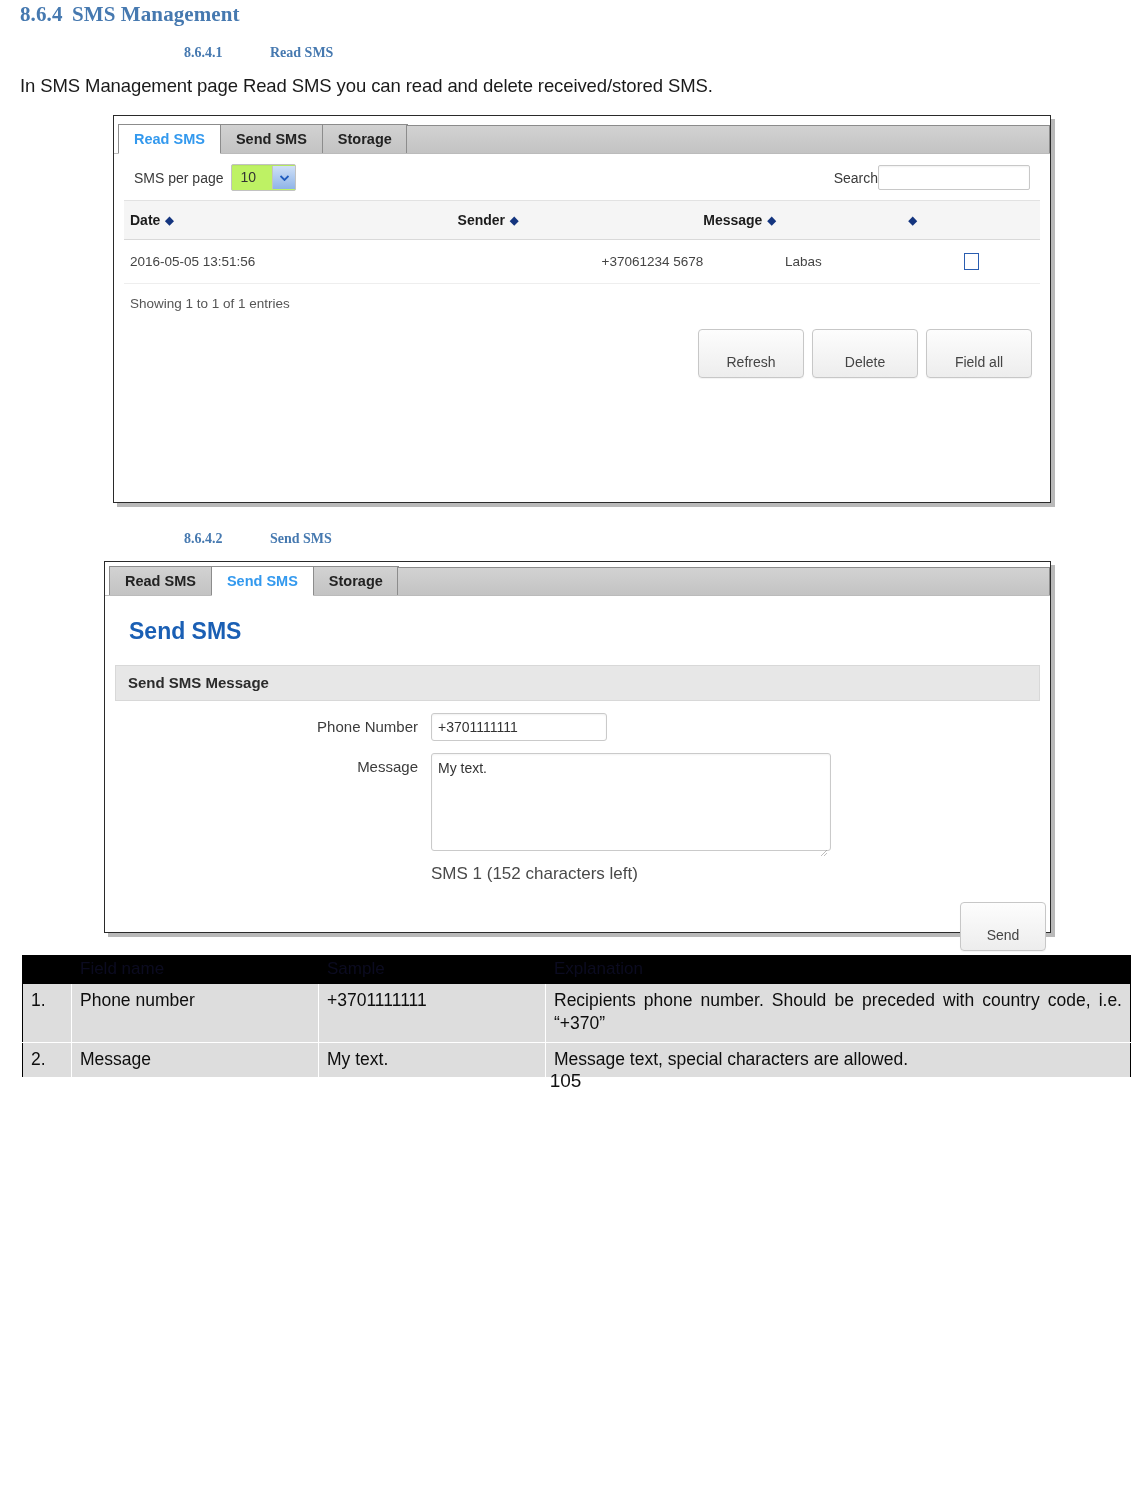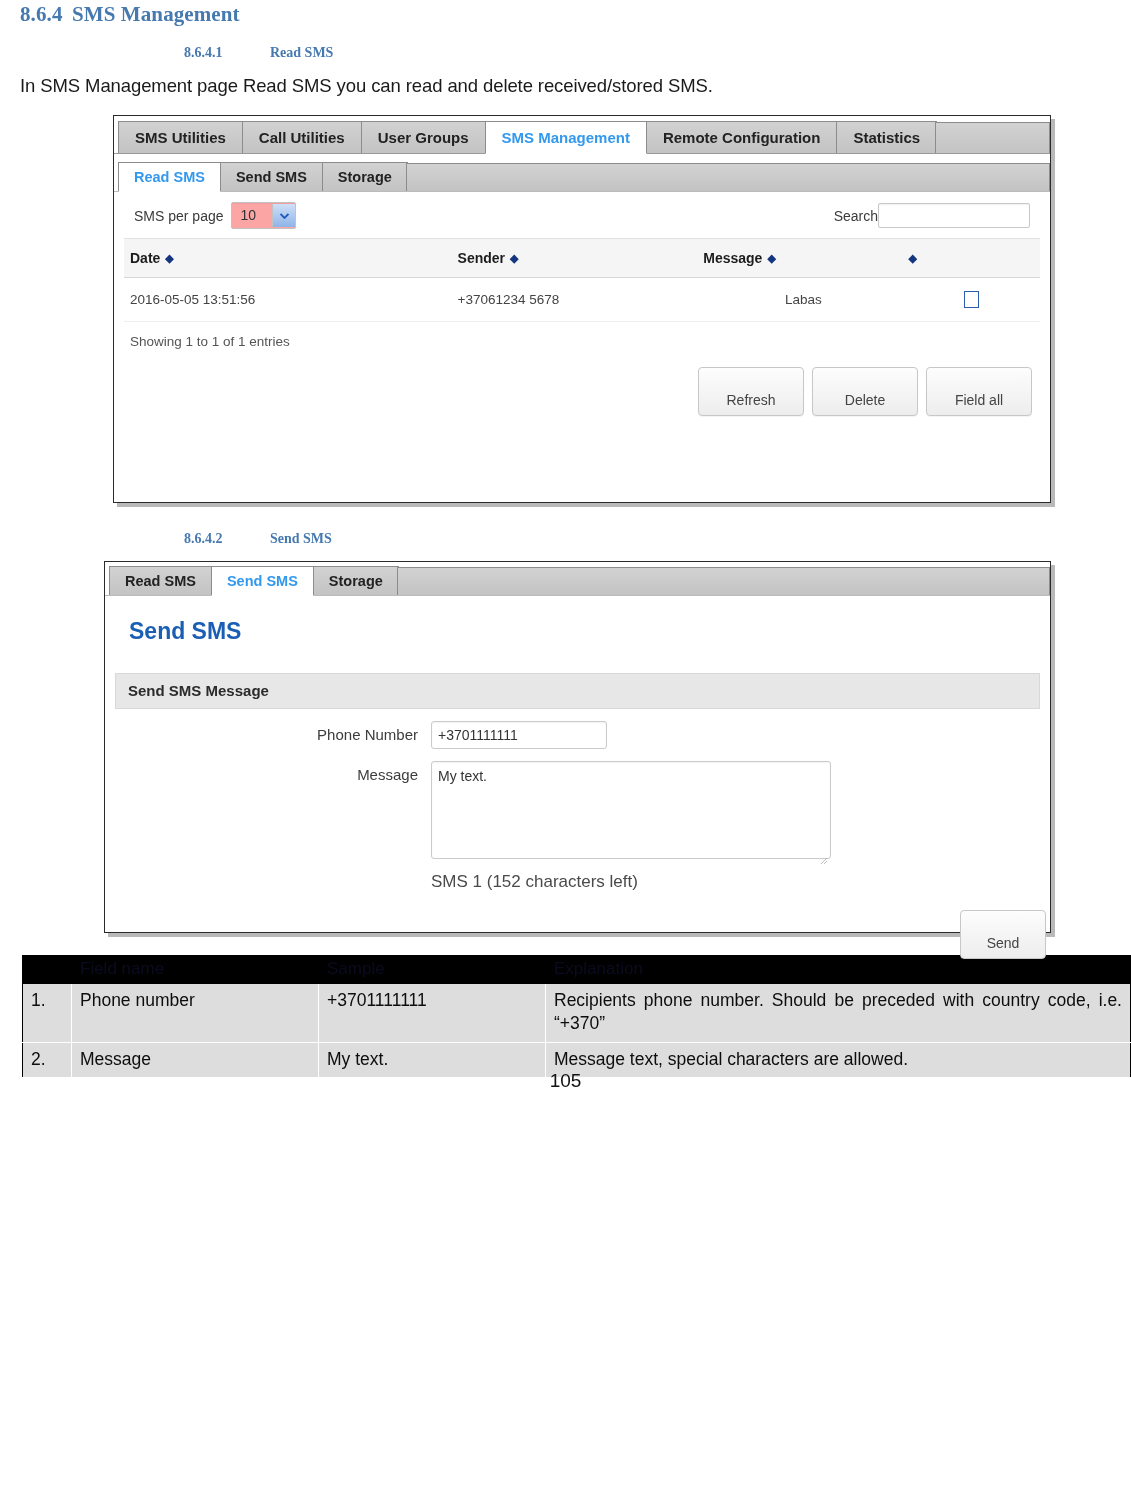--- a/index.html
+++ b/index.html
@@ -151,21 +151,21 @@
     align-items: center;
     gap: 7px;
     font-size: 14px;
     color: #3a3a3a;
   }
   .select-box {
     display: inline-flex;
     align-items: center;
     border: 1px solid #c2c2c2;
     border-radius: 2px;
-    background: #fca5a5;
+    background: #bef264;
     height: 25px;
     box-shadow: inset 0 1px 1px rgba(0,0,0,.05);
     justify-content: flex-end;
   }
   .select-val {
     font-size: 14px;
     color: #333333;
     padding: 0 16px 0 9px;
     line-height: 23px;
   }
@@ -217,21 +217,21 @@
     vertical-align: 1px;
   }
   table.dt td {
     font-size: 13.5px;
     color: #444444;
     padding: 13px 0 13px 0;
     border-bottom: 1px solid #eeeeee;
     background: #ffffff;
   }
   .col-date { width: 36%; padding-left: 6px !important; }
-  .col-sender { width: 27%; text-align: left; }
+  .col-sender { width: 27%; text-align: right; }
   .col-msg { width: 22%; text-align: center; }
   .col-chk { width: 15%; text-align: center; }
   .chk {
     display: inline-block;
     width: 13px;
     height: 15px;
     border: 1px solid #2a5db0;
     background: #ffffff;
     vertical-align: middle;
   }
@@ -384,29 +384,20 @@
   </div>
 
   <div class="h4">
     <span class="num">8.6.4.1</span><span>Read SMS</span>
   </div>
 
   <p class="body-text">In SMS Management page Read SMS you can read and delete received/stored SMS.</p>
 
   <div class="shot shot-1">
 
-    <div class="tabbar">
-      <div class="tab">SMS Utilities</div>
-      <div class="tab">Call Utilities</div>
-      <div class="tab">User Groups</div>
-      <div class="tab active">SMS Management</div>
-      <div class="tab">Remote Configuration</div>
-      <div class="tab">Statistics</div>
-      <div class="tab-filler"></div>
-    </div>
 
     <div class="subtabbar">
       <div class="tab active">Read SMS</div>
       <div class="tab">Send SMS</div>
       <div class="tab">Storage</div>
       <div class="tab-filler"></div>
     </div>
 
     <div class="panel-body">
 
@@ -469,21 +460,21 @@
       <div class="tab">Read SMS</div>
       <div class="tab active">Send SMS</div>
       <div class="tab">Storage</div>
       <div class="tab-filler"></div>
     </div>
 
     <div class="panel-body">
 
       <div class="page-title">Send SMS</div>
 
-      <div class="section-head" style="margin-top:8px;">Send SMS Message</div>
+      <div class="section-head" style="margin-top:0;">Send SMS Message</div>
 
       <div class="form-row">
         <div class="form-label">Phone Number</div>
         <input class="text-input" type="text" value="+3701111111" style="">
       </div>
 
       <div class="form-row">
         <div class="form-label">Message</div>
         <div class="ta-wrap">
           <textarea class="textarea" style="">My text.</textarea>

